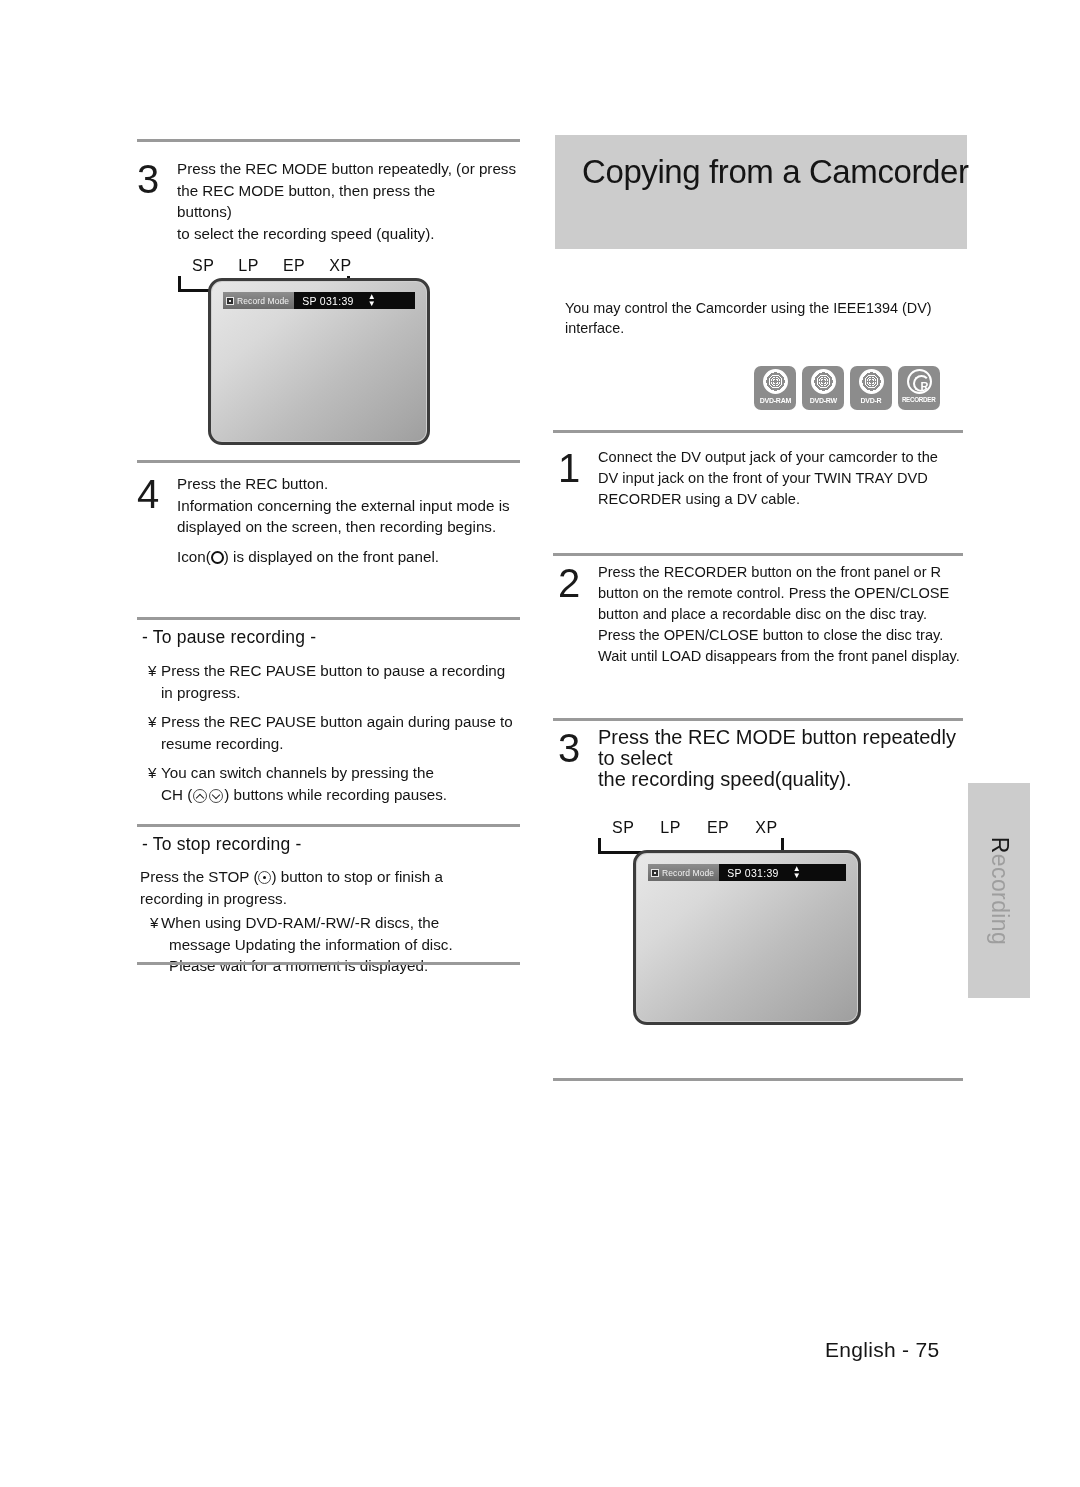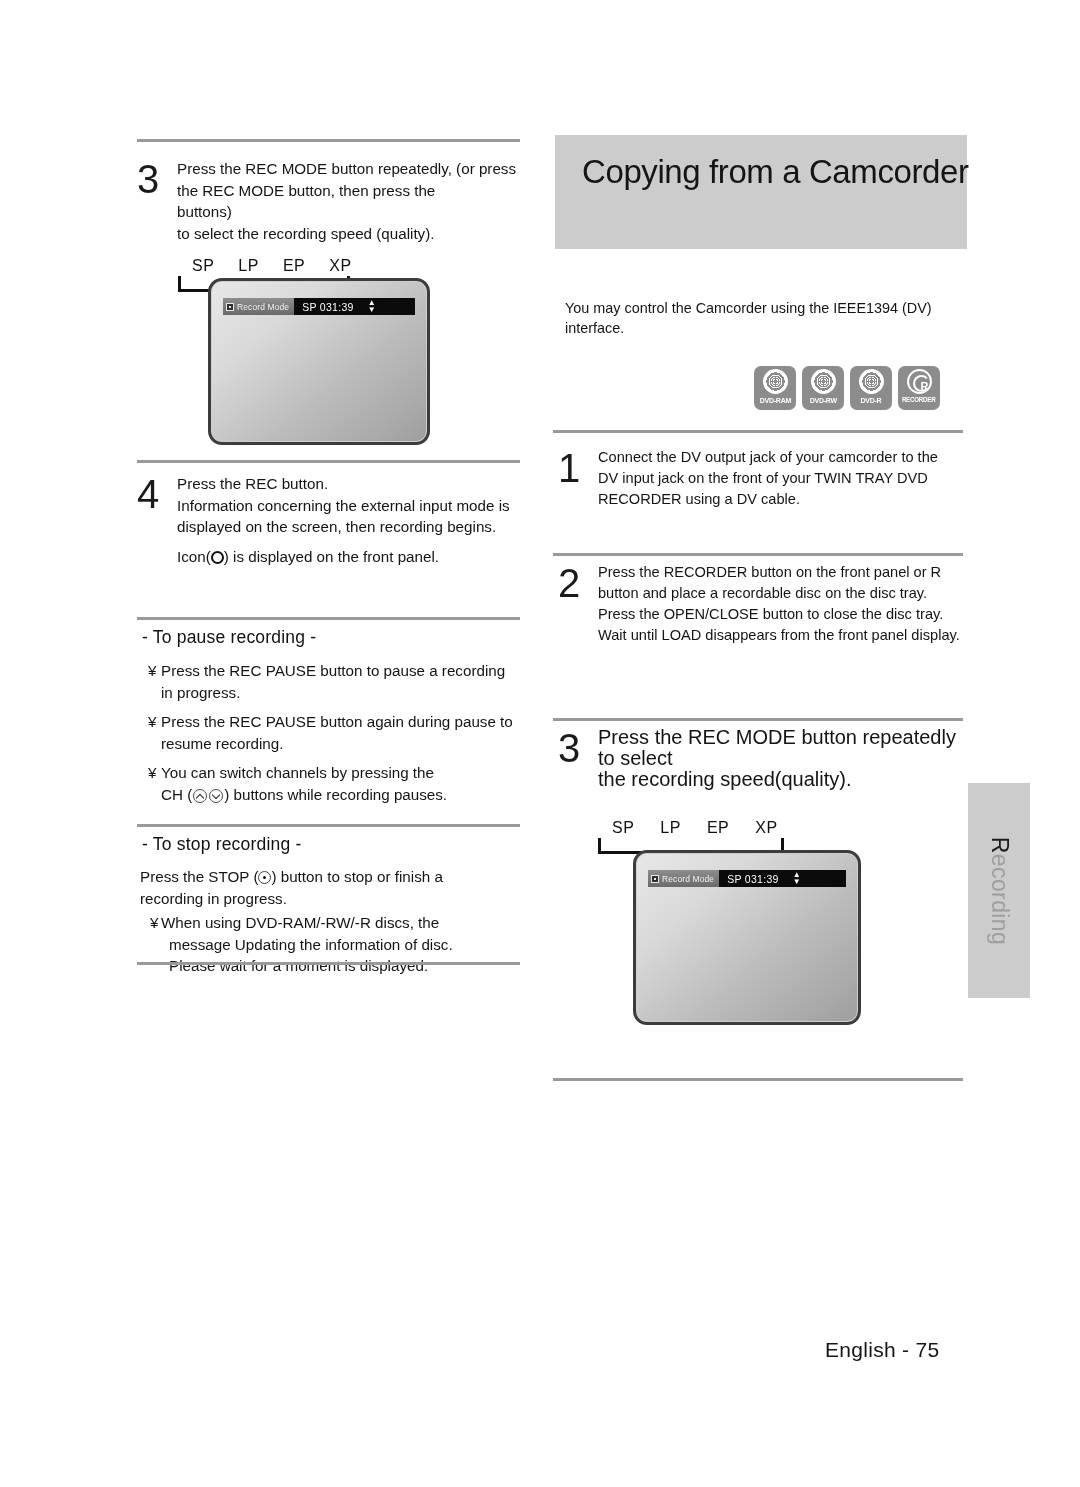--- a/index.html
+++ b/index.html
@@ -58,21 +58,21 @@
     border: 3px solid #111;
     border-top: none;
   }
 
   
   .tv {
     position: absolute;
     border: 3px solid #3c3c3c;
     border-radius: 14px;
     background: linear-gradient(140deg, #e8e8e8 0%, #d9d9d9 28%, #bdbdbd 60%, #a8a8a8 88%, #9e9e9e 100%);
-    padding: 17px 12px;
+    padding: 11px 12px;
     box-shadow: inset 0 0 0 1px #cfcfcf;
   }
   .osd {
     display: flex;
     align-items: stretch;
     height: 17px;
     width: 100%;
     background: #0b0b0b;
     font-size: 9.5px;
   }
@@ -410,20 +410,21 @@
         <p>RECORDER using a DV cable.</p>
       </div>
     </div>
 
     <div class="rule" style="left:13px; top:553px; width:410px;"></div>
 
     <div class="step" style="left:18px; top:562px; width:412px;">
       <div class="step-num">2</div>
       <div class="step-body" style="font-size:14.6px; line-height:21px;">
         <p>Press the RECORDER button on the front panel or R</p>
+        <p>button on the remote control. Press the OPEN/CLOSE</p>
         <p>button and place a recordable disc on the disc tray.</p>
         <p>Press the OPEN/CLOSE button to close the disc tray.</p>
         <p>Wait until LOAD disappears from the front panel display.</p>
       </div>
     </div>
 
     <div class="rule" style="left:13px; top:718px; width:410px;"></div>
 
     <div class="step" style="left:18px; top:727px; width:412px;">
       <div class="step-num">3</div>

